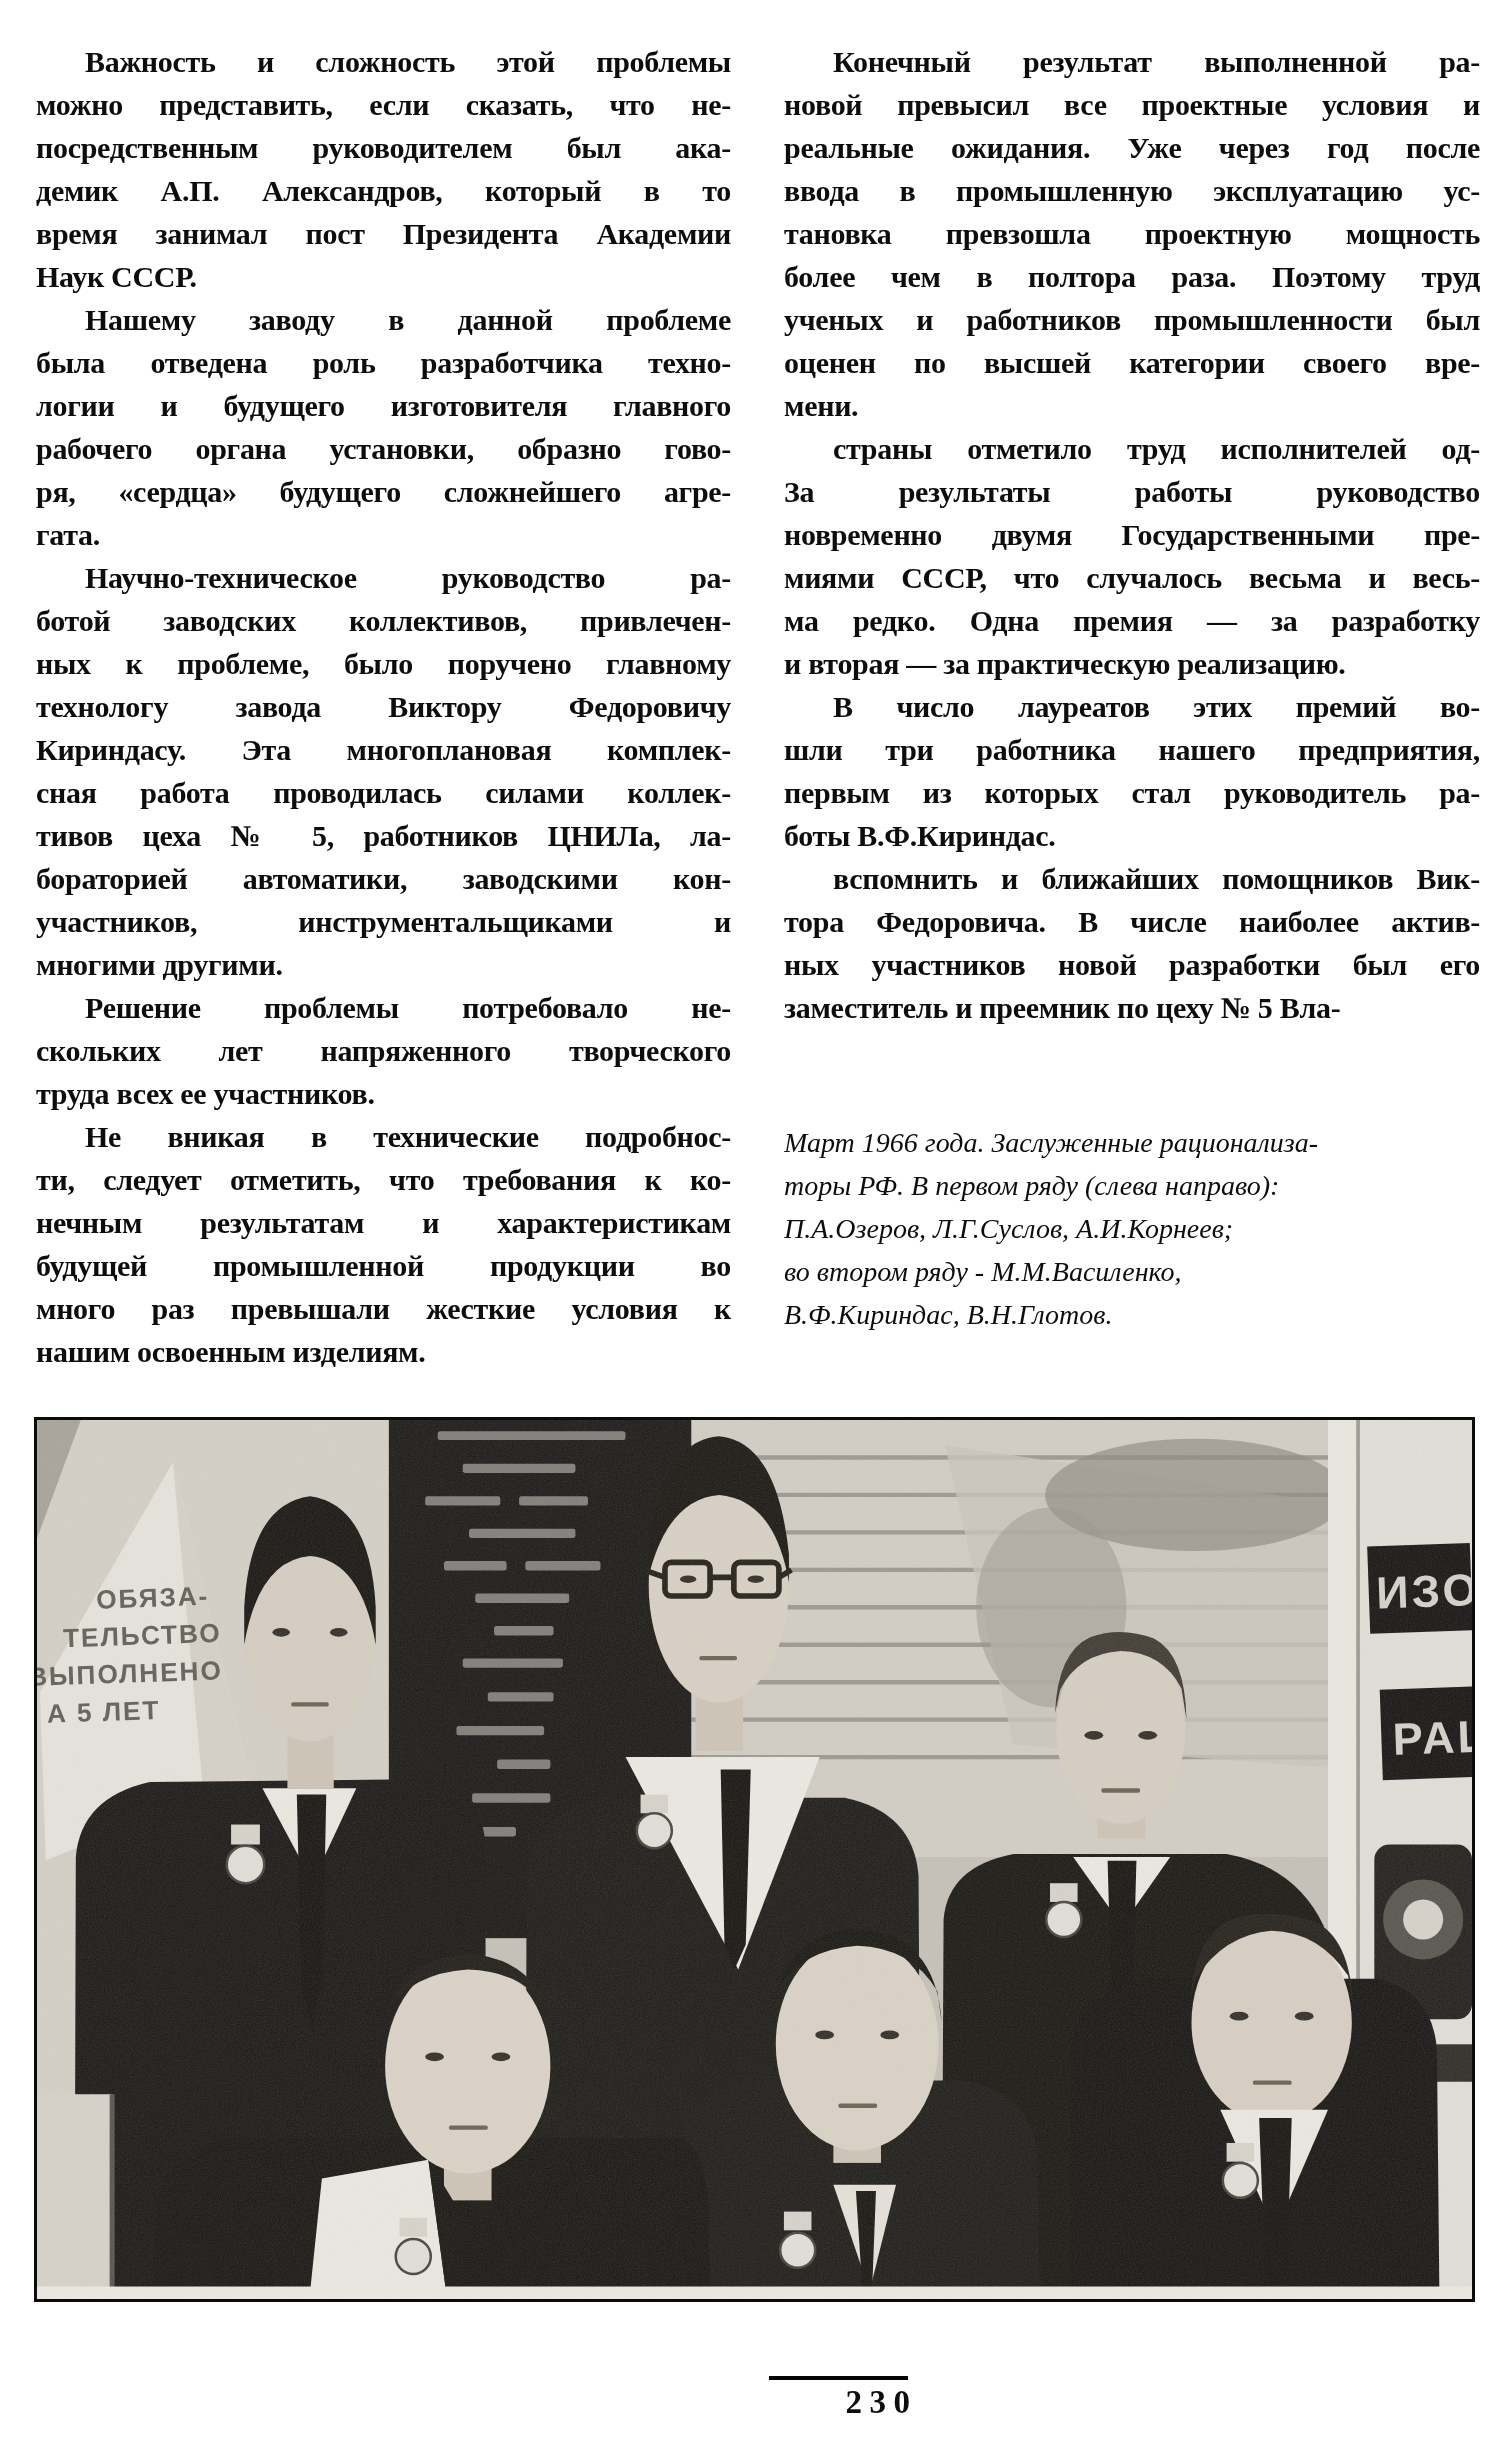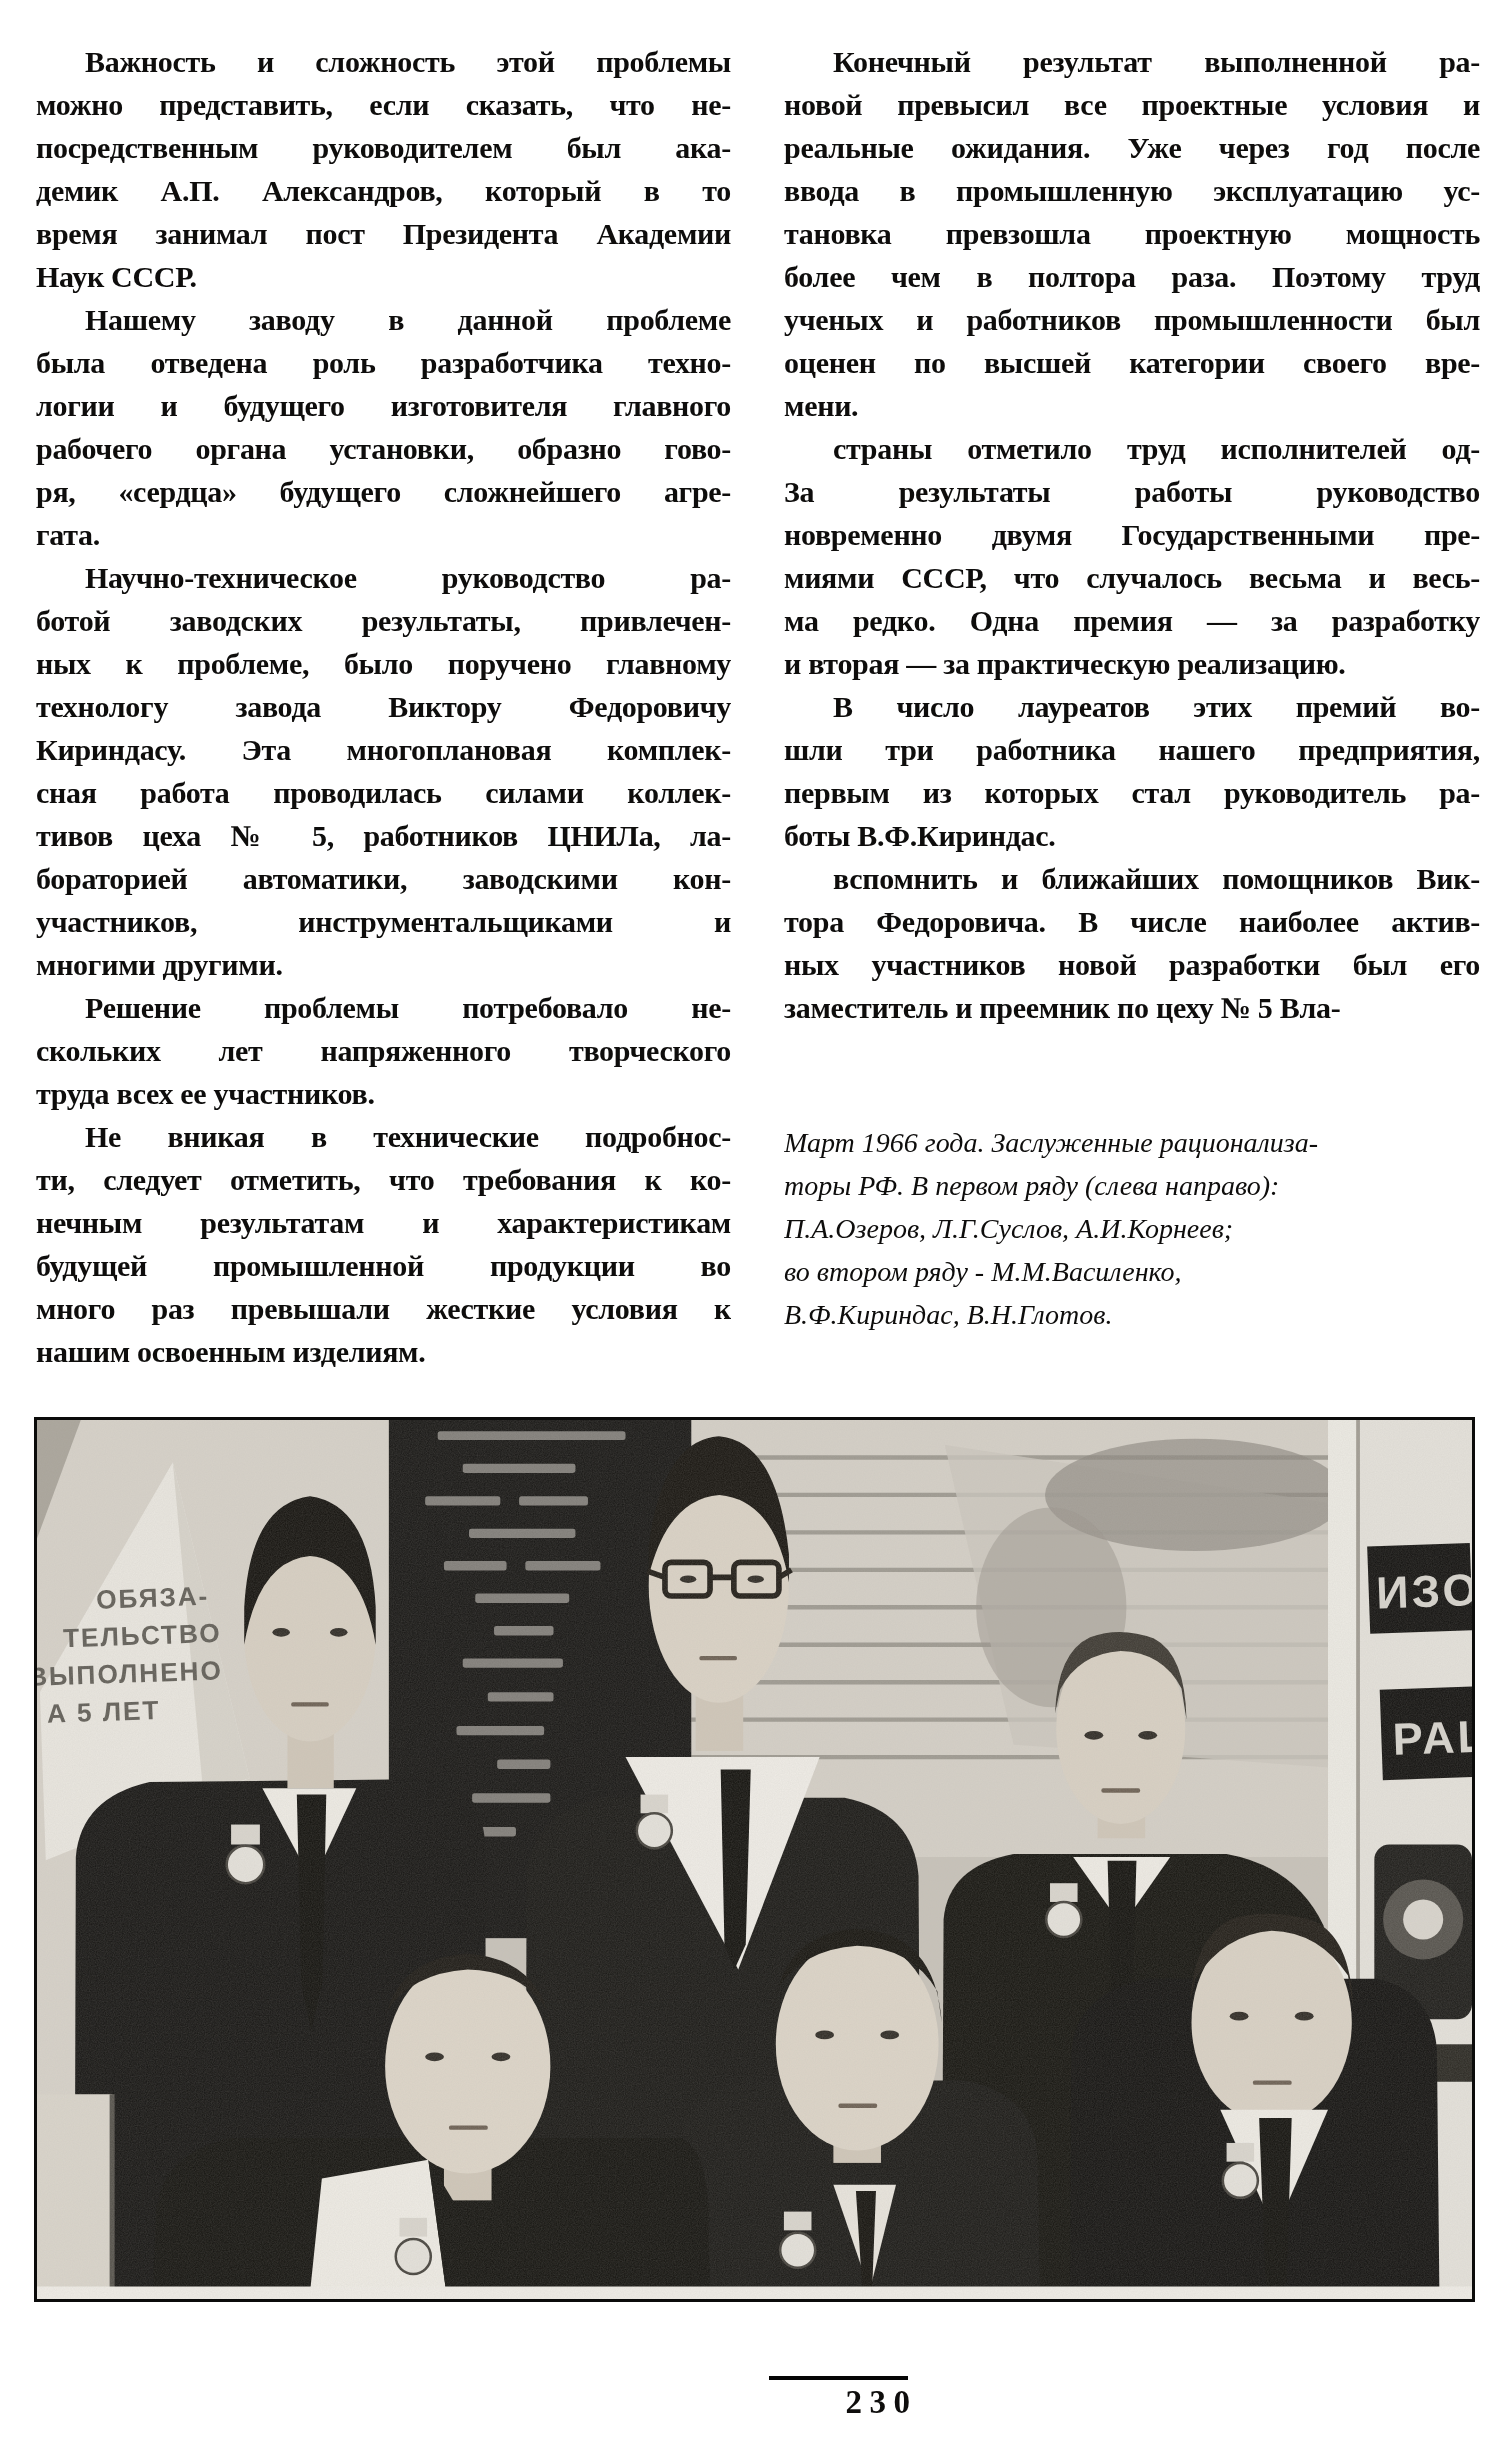--- a/index.html
+++ b/index.html
@@ -48,21 +48,21 @@
     <div class="para">
         <div class="ln">Нашему заводу в данной проблеме</div>
         <div class="ln">была отведена роль разработчика техно-</div>
         <div class="ln">логии и будущего изготовителя главного</div>
         <div class="ln">рабочего органа установки, образно гово-</div>
         <div class="ln">ря, «сердца» будущего сложнейшего агре-</div>
         <div class="ln">гата.</div>
       </div>
     <div class="para">
         <div class="ln">Научно-техническое руководство ра-</div>
-        <div class="ln">ботой заводских результаты, привлечен-</div>
+        <div class="ln">ботой заводских коллективов, привлечен-</div>
         <div class="ln">ных к проблеме, было поручено главному</div>
         <div class="ln">технологу завода Виктору Федоровичу</div>
         <div class="ln">Кириндасу. Эта многоплановая комплек-</div>
         <div class="ln">сная работа проводилась силами коллек-</div>
         <div class="ln">тивов цеха № 5, работников ЦНИЛа, ла-</div>
         <div class="ln">бораторией автоматики, заводскими кон-</div>
         <div class="ln">участников, инструментальщиками и</div>
         <div class="ln">многими другими.</div>
       </div>
     <div class="para">

